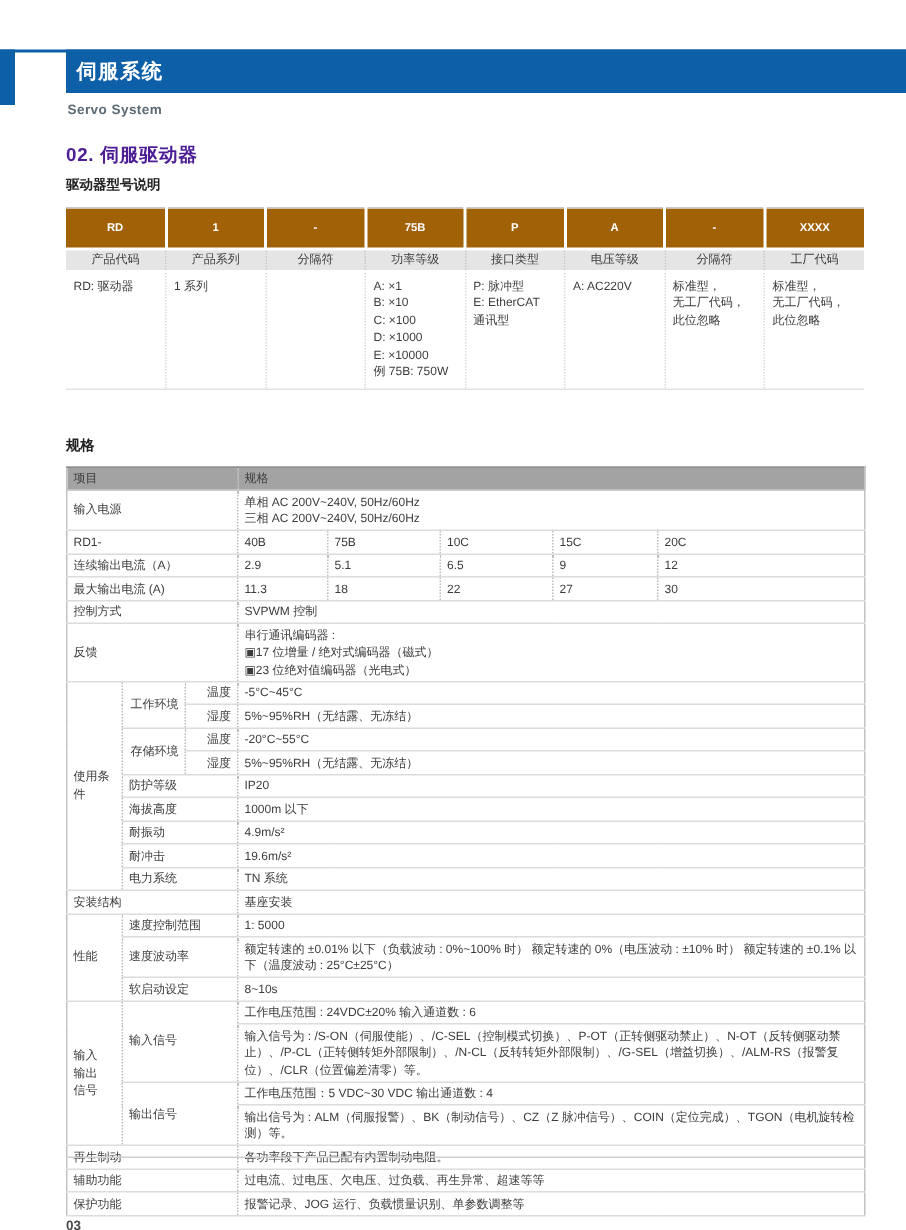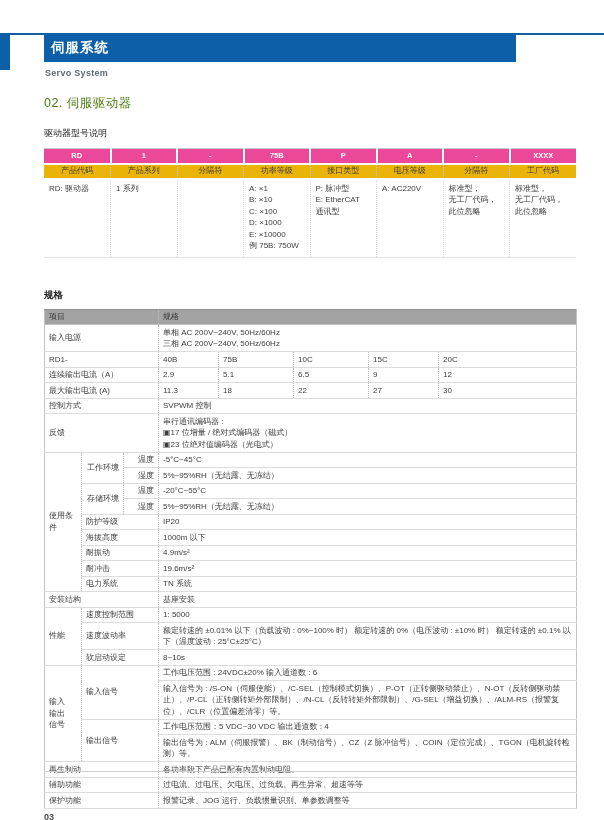--- a/index.html
+++ b/index.html
@@ -5,43 +5,43 @@
   * { box-sizing: border-box; margin: 0; padding: 0; }
   html, body { background: #ffffff; }
   body {
     width: 604px; height: 820px; position: relative; overflow: hidden;
     font-family: "Liberation Sans", "DejaVu Sans", sans-serif;
     color: #3c3c3c;
   }
   
   .top-rule { position: absolute; left: 0; top: 33px; width: 604px; height: 2px; background: #0d5fa8; }
   .accent-block { position: absolute; left: 0; top: 33px; width: 10px; height: 37px; background: #0d5fa8; }
-  .title-bar { position: absolute; left: 44px; top: 33px; width: 472px; height: 29px; background: #0d5fa8; }
+  .title-bar { position: absolute; left: 44px; top: 33px; width: 560px; height: 29px; background: #0d5fa8; }
   .title-bar .cn { color: #ffffff; font-size: 13.5px; font-weight: bold; line-height: 29px; padding-left: 7px; letter-spacing: 1px; }
   .title-en { position: absolute; left: 45px; top: 68px; font-size: 9px; font-weight: bold; color: #5d6a73; letter-spacing: .3px; }
 
   
   .content { position: absolute; left: 44px; top: 95px; width: 532px; }
-  .h-section { font-size: 12.5px; font-weight: normal; color: #4d7c0f; letter-spacing: .5px; }
-  .h-sub { font-size: 9px; font-weight: normal; color: #222; margin-top: 15px; }
+  .h-section { font-size: 12.5px; font-weight: bold; color: #4c1d95; letter-spacing: .5px; }
+  .h-sub { font-size: 9px; font-weight: bold; color: #222; margin-top: 5px; }
   .h-spec { font-size: 9.5px; font-weight: bold; color: #222; margin-top: 31px; }
 
   table { border-collapse: collapse; table-layout: fixed; width: 532px; }
   td { font-size: 8px; line-height: 11.5px; color: #3c3c3c; }
 
   
   .model-table { margin-top: 8px; border-top: 1px solid #c9c9c9; border-bottom: 1px solid #e3e3e3; }
   .model-table td { width: 66.5px; }
   .model-table .code td {
-    background: #ec4899; color: #ffffff; font-size: 7.5px; font-weight: bold;
-    text-align: center; height: 15px; border-right: 2px solid #ffffff; border-bottom: 2px solid #ffffff;
+    background: #a16207; color: #ffffff; font-size: 7.5px; font-weight: bold;
+    text-align: center; height: 27px; border-right: 2px solid #ffffff; border-bottom: 2px solid #ffffff;
   }
   .model-table .code td:last-child { border-right: none; }
   .model-table .label td {
-    background: #eab308; text-align: center; height: 15px;
+    background: #e5e5e5; text-align: center; height: 15px;
     border-right: 1px dotted #c6c6c6; border-bottom: 2px solid #ffffff; font-size: 8px;
   }
   .model-table .label td:last-child { border-right: none; text-align: center; }
   .model-table .detail td {
     vertical-align: top; padding: 3px 4px 5px 5px; white-space: pre-line;
     border-right: 1px dotted #dadada; height: 62px;
   }
   .model-table .detail td:last-child { border-right: none; }
 
   

